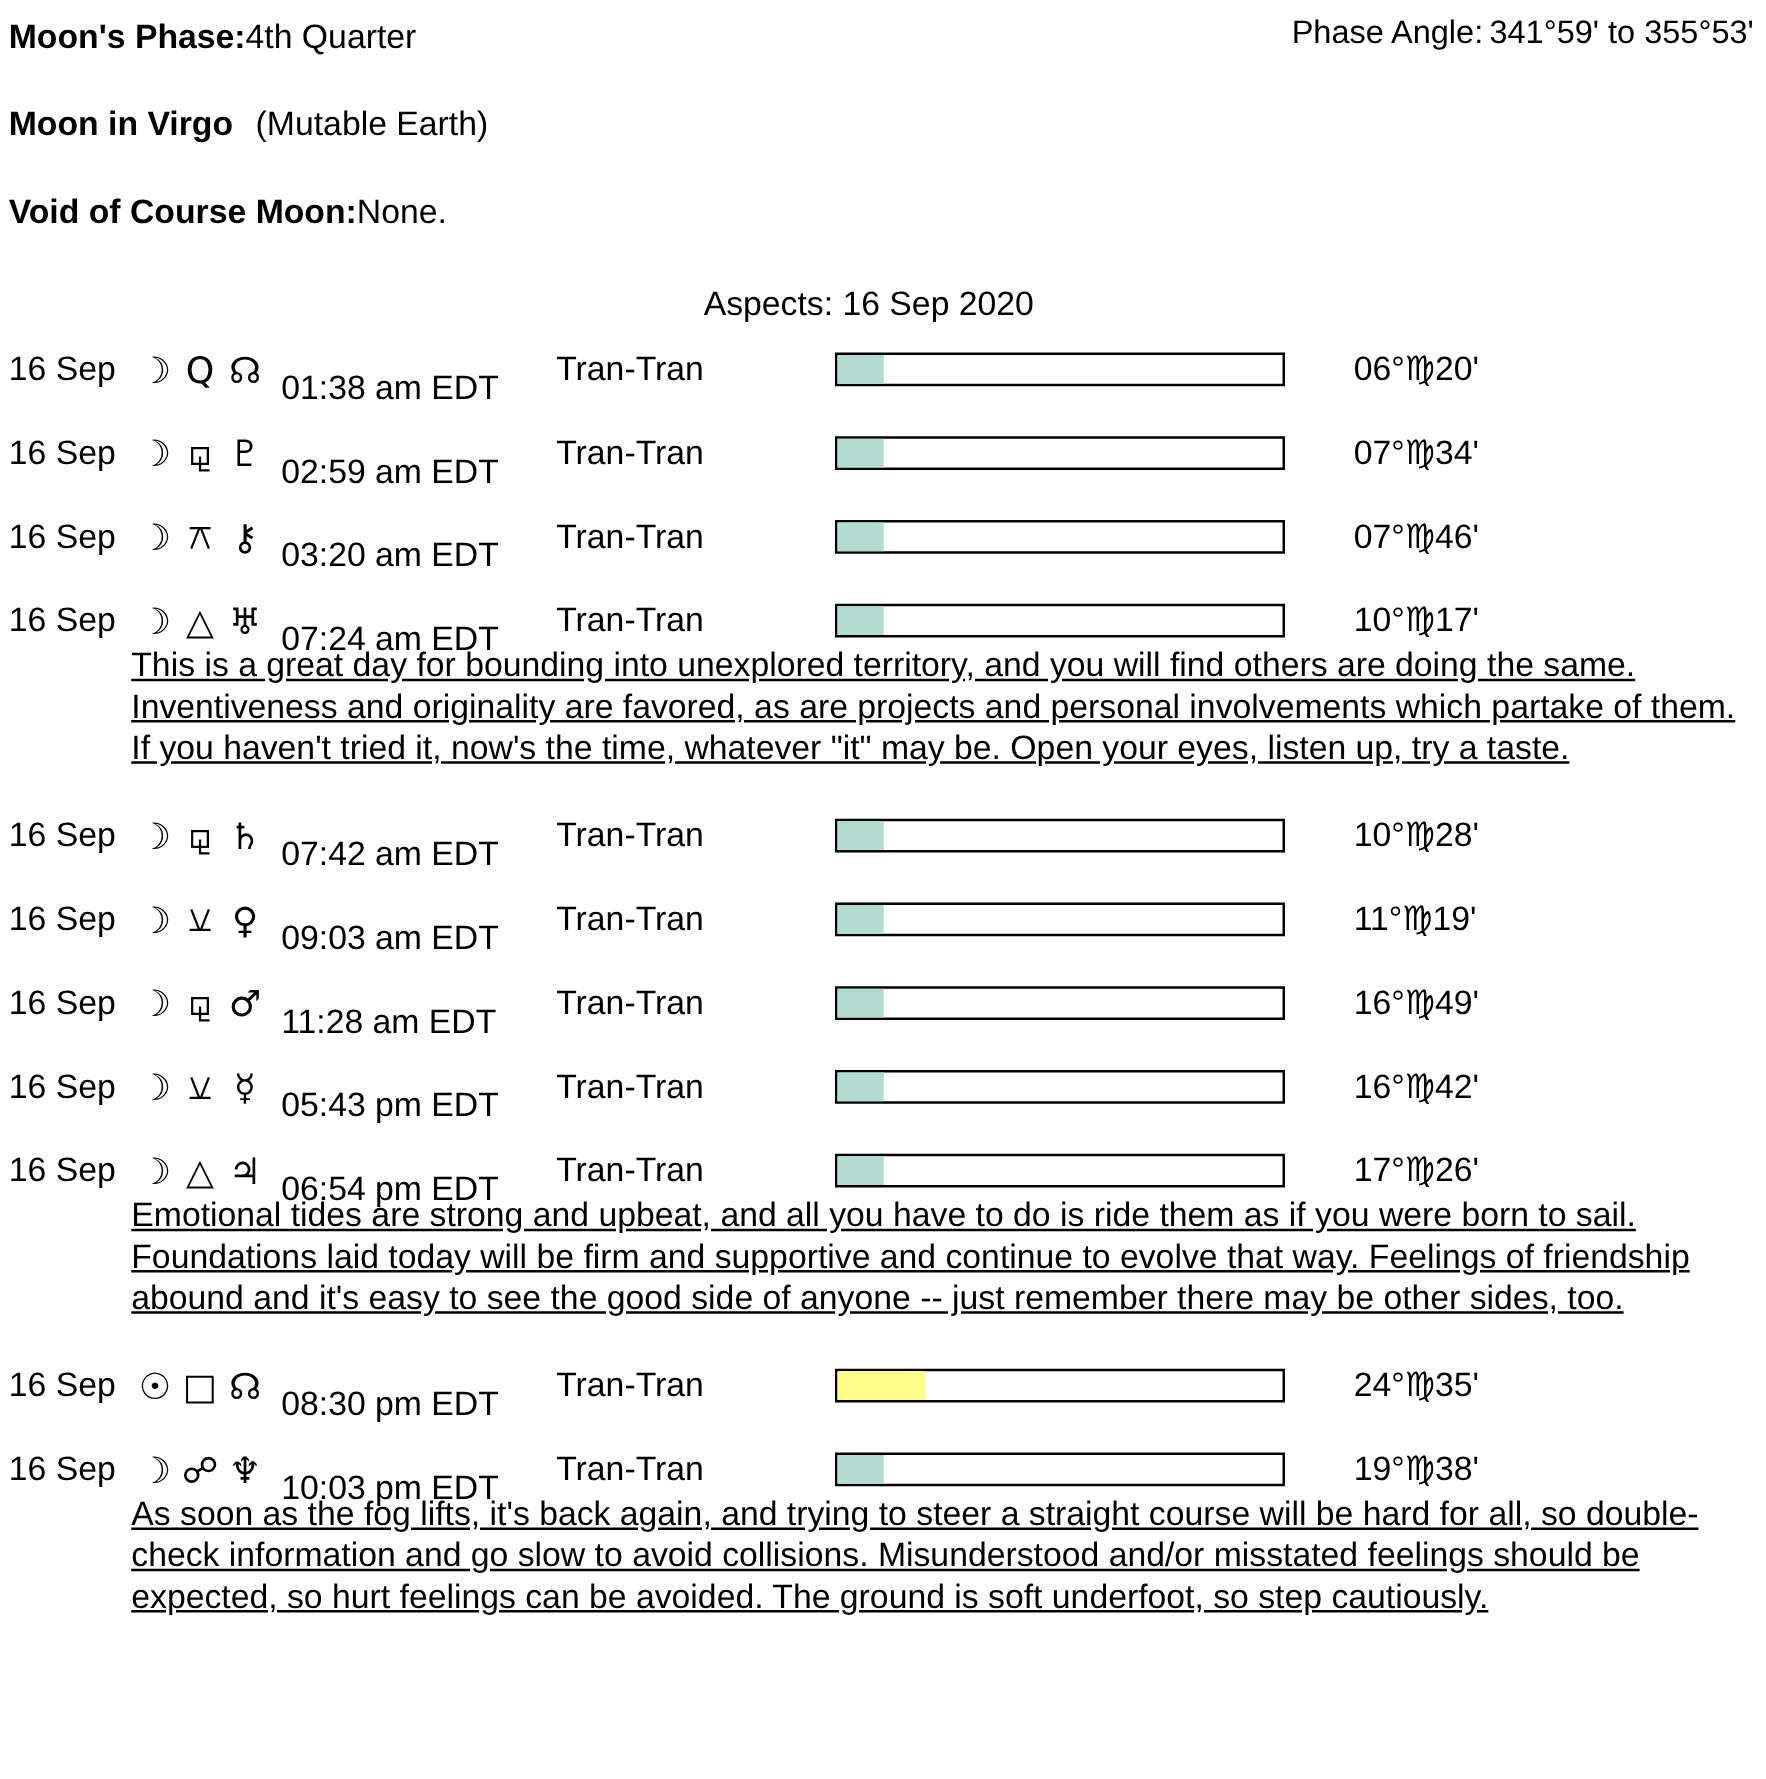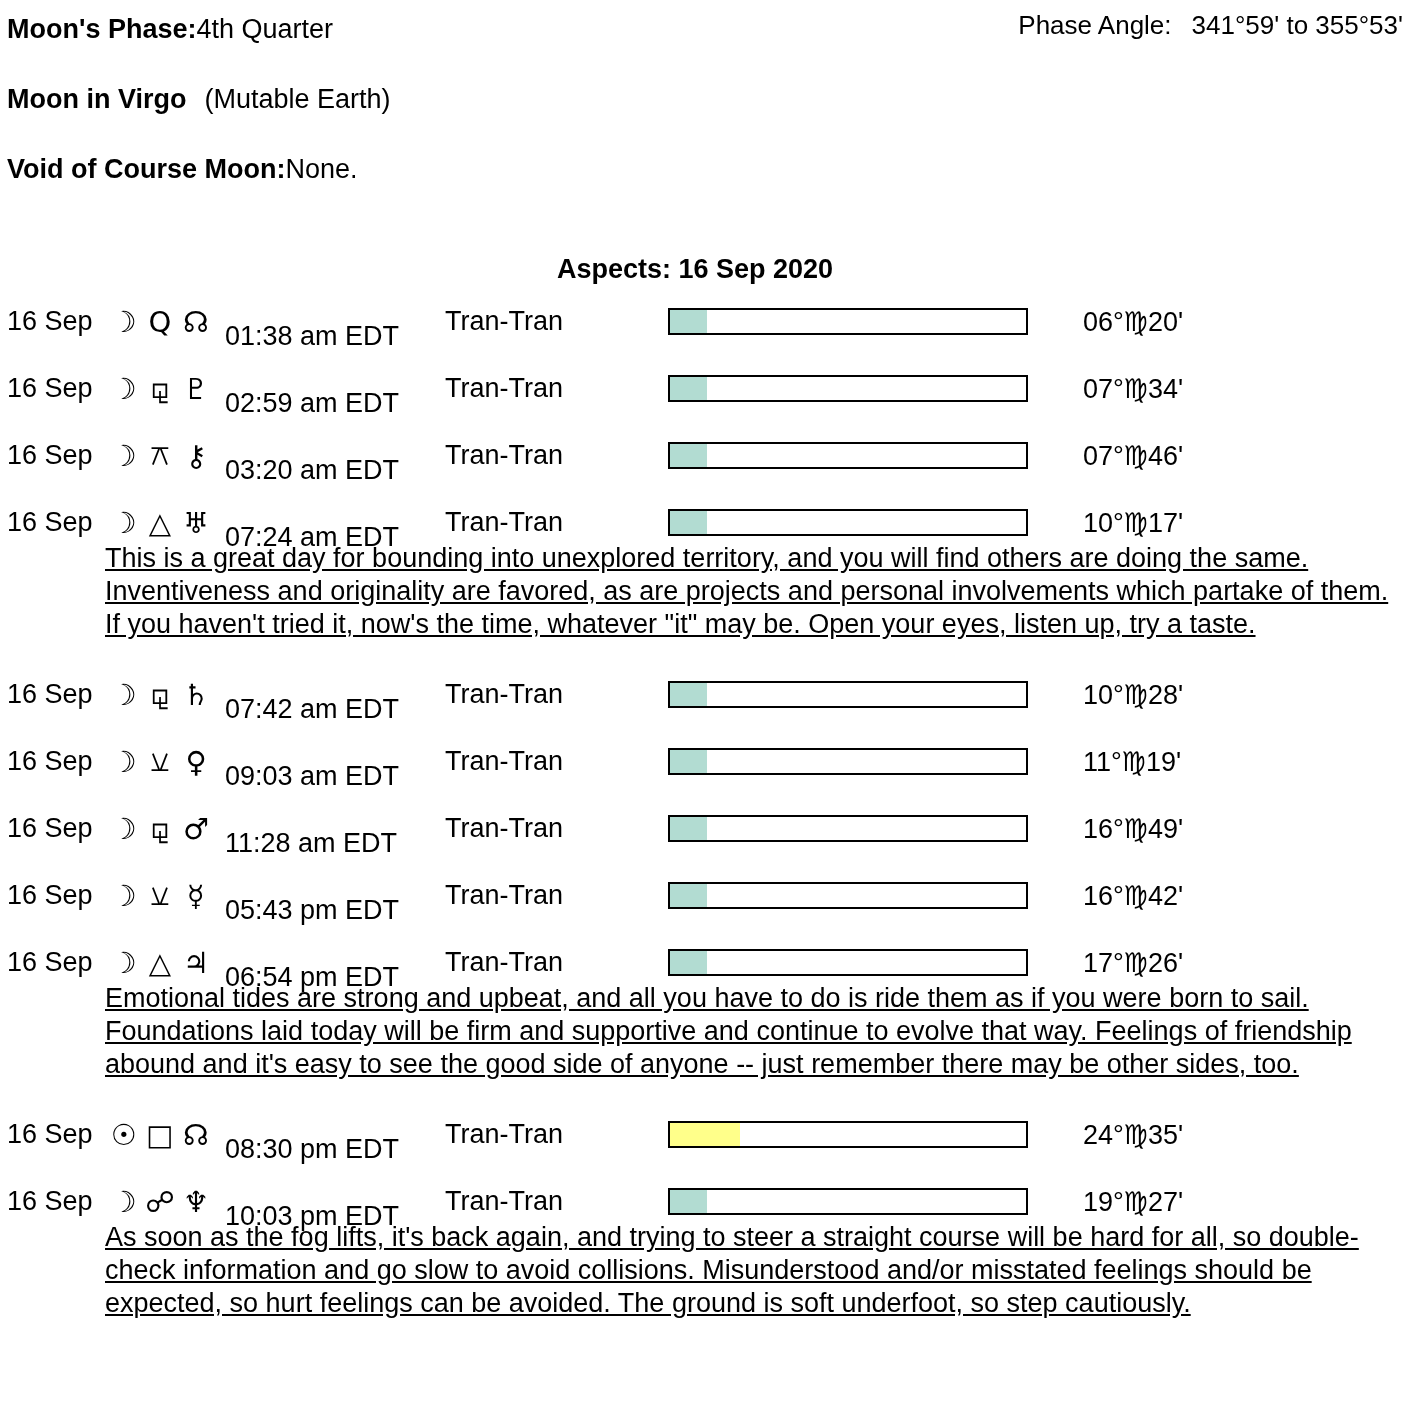--- a/index.html
+++ b/index.html
@@ -10,24 +10,24 @@
   }
   .page{padding:14px 0 0 7px;}
   .hdr-line{margin:0 0 39px 0;white-space:nowrap;}
   .hdr-label{font-weight:bold;}
   .hdr-value{}
   .hdr-value.wide{margin-left:18px;}
   .hdr-value.tight{margin-left:0;}
   .phase-angle{
     position:absolute;top:10px;right:10px;font-size:26px;white-space:nowrap;
   }
-  .phase-angle .hdr-value{margin-left:20px;}
+  .phase-angle .hdr-value{margin-left:5px;}
   .aspects-title{
-    width:1376px;text-align:center;font-weight:bold;font-size:27px;
-    margin:69px 0 23px 0;
+    width:1376px;text-align:center;font-weight:normal;font-size:27px;
+    margin:43px 0 23px 0;
   }
   .row-block{margin:0 0 40px 0;}
   .aspect-row{display:flex;align-items:center;height:27px;white-space:nowrap;}
   .col{display:inline-block;}
   .date{width:99px;}
   .glyph{width:36px;text-align:center;font-size:29px;font-family:"DejaVu Sans","Liberation Sans",sans-serif;}
   .time{width:220px;margin-left:11px;margin-top:30px;}
   .type{width:223px;}
   .bar{
     width:360px;height:27px;border:2px solid #000;box-sizing:border-box;
@@ -210,19 +210,19 @@
         <div class="aspect-row">
     <span class="col date">16 Sep</span>
     <span class="col glyph">☽</span>
     <span class="col glyph">☍</span>
     <span class="col glyph">♆</span>
     <span class="col time">10:03 pm EDT</span>
     <span class="col type">Tran-Tran</span>
     <span class="col bar">
             <span class="fill" style="width: 10.3%; background: rgb(178, 220, 210);"></span>
           </span>
-    <span class="col degree"><span>19°</span><span class="sign">♍</span><span>27'</span></span>
+    <span class="col degree"><span>19°</span><span class="sign">♍</span><span>38'</span></span>
   </div>
         <p class="note">As soon as the fog lifts, it's back again, and trying to steer a straight course will be hard for all, so double-check information and go slow to avoid collisions. Misunderstood and/or misstated feelings should be expected, so hurt feelings can be avoided. The ground is soft underfoot, so step cautiously.</p>
       </div>
     </div>
 
 </div>
 
 </body></html>

